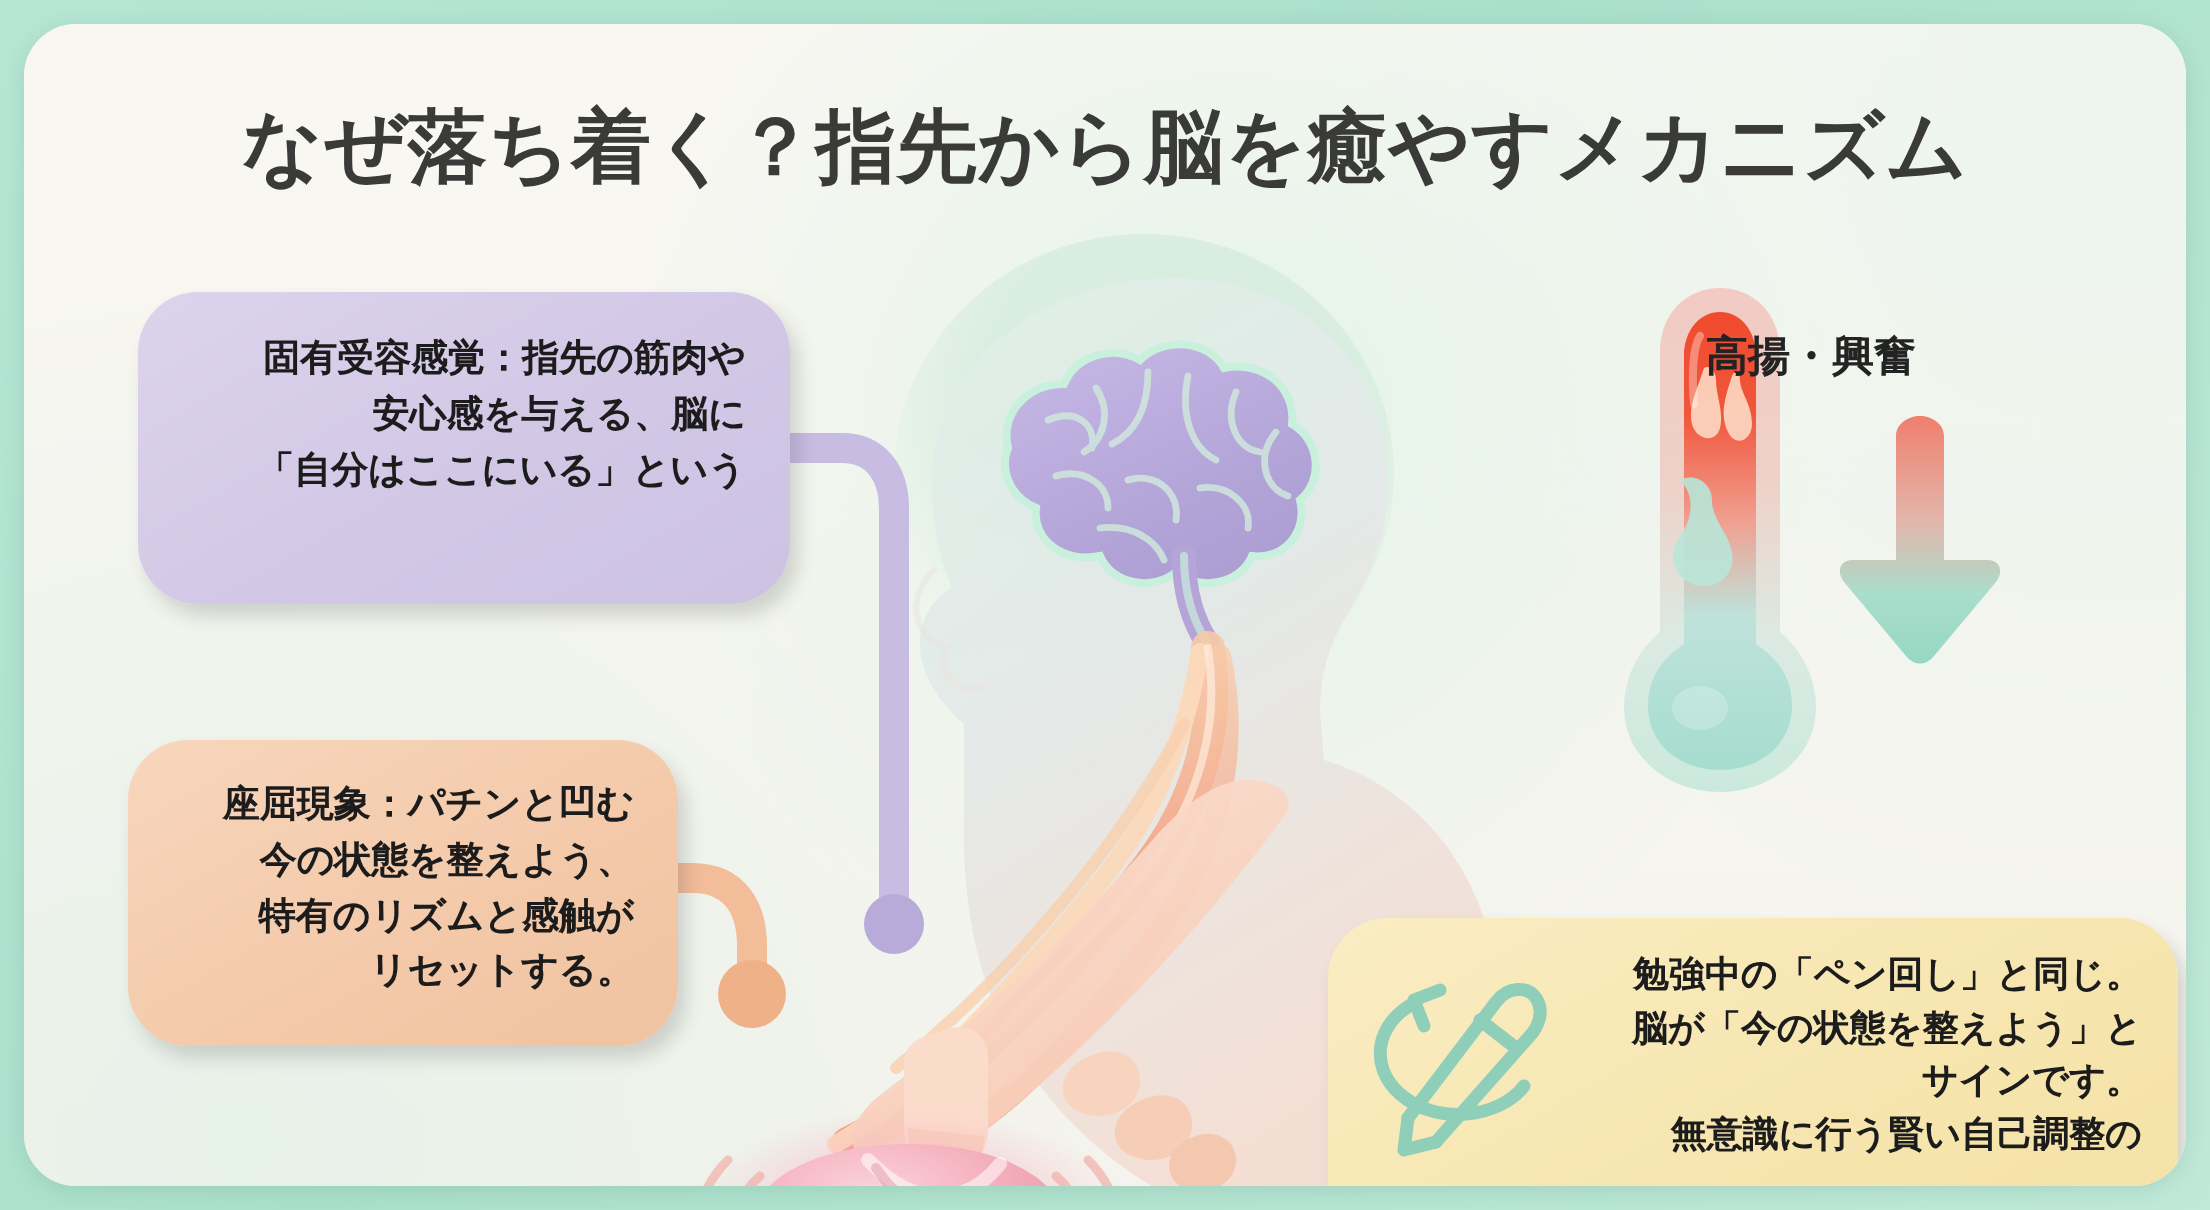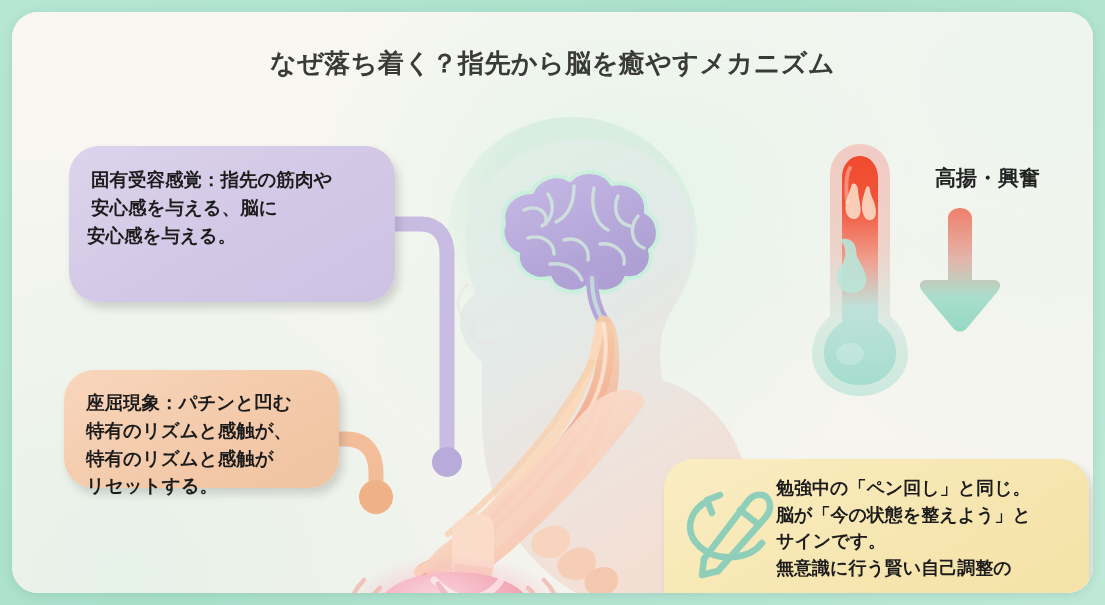--- a/index.html
+++ b/index.html
@@ -47,52 +47,53 @@
     pointer-events: none;
   }
 
   
   #title {
     position: absolute;
     left: 0;
     top: 34px;
     width: 1081px;
     text-align: center;
-    font-size: 26px;
+    font-size: 40px;
     font-weight: bold;
     letter-spacing: 0.5px;
     color: #3a3a38;
     white-space: nowrap;
   }
 
   
   .callout {
     position: absolute;
     border-radius: 30px;
     box-sizing: border-box;
     color: #1c1c1c;
     font-size: 18.5px;
     line-height: 1.5;
     font-weight: bold;
     padding: 18px 22px;
     box-shadow: 4px 6px 9px rgba(70, 70, 70, 0.20);
+    text-align: right;
   }
   #callout-proprioception {
     left: 57px;
     top: 134px;
     width: 326px;
     height: 156px;
     background: linear-gradient(150deg, #dcd3ec 0%, #d2c8e6 55%, #cdc2e2 100%);
     padding-top: 20px;
   }
   #callout-buckling {
     left: 52px;
     top: 358px;
     width: 275px;
-    height: 118px;
+    height: 153px;
     background: linear-gradient(150deg, #f8d6bc 0%, #f3c9a9 60%, #f0c3a1 100%);
     padding-top: 19px;
   }
   #callout-penspin {
     left: 652px;
     top: 447px;
     width: 425px;
     height: 166px;
     background: linear-gradient(150deg, #faedc3 0%, #f6e5ae 60%, #f4e2a6 100%);
     border-radius: 30px 30px 20px 20px;
@@ -123,21 +124,21 @@
   
   #thermometer { position: absolute; left: 798px; top: 128px; width: 100px; height: 260px; }
   #down-arrow { position: absolute; left: 898px; top: 196px; width: 100px; height: 130px; }
   .thermo-label {
     position: absolute;
     font-size: 21px;
     font-weight: bold;
     color: #232323;
     white-space: nowrap;
   }
-  #label-high { left: 923px; top: 152px; }
+  #label-high { left: 841px; top: 152px; }
   #label-calm { left: 893px; top: 352px; }
 </style>
 </head>
 <body>
 
 <div id="stage">
   <div id="card">
     <div class="card-wash"></div>
 
     <div id="title">なぜ落ち着く？指先から脳を癒やすメカニズム</div>
@@ -288,26 +289,26 @@
     </svg>
 
     <svg class="connector" id="connector-orange" viewBox="0 0 110 100">
       <path d="M 2 12 L 34 12 C 56 12 64 28 64 46 L 64 62" fill="none" stroke="#f3bd9a" stroke-width="15" stroke-linecap="round"></path>
       <circle cx="64" cy="70" r="17" fill="#eeb188"></circle>
     </svg>
 
     <div class="callout" id="callout-proprioception">
       <span class="line">固有受容感覚：指先の筋肉や</span>
       <span class="line">安心感を与える、脳に</span>
-      <span class="line">安心感を与える。</span>
+      <span class="line">「自分はここにいる」という</span>
     </div>
 
     <div class="callout" id="callout-buckling">
       <span class="line">座屈現象：パチンと凹む</span>
-      <span class="line">特有のリズムと感触が、</span>
+      <span class="line">今の状態を整えよう、</span>
       <span class="line">特有のリズムと感触が</span>
       <span class="line">リセットする。</span>
     </div>
 
     <div class="callout" id="callout-penspin">
       <svg id="penspin-icon" viewBox="0 0 96 104">
         <g fill="none" stroke="#8fcfba" stroke-width="6.5" stroke-linecap="round" stroke-linejoin="round">
 
           <path d="M 26 82 L 70 24 C 76 16 86 16 90 22 C 94 28 92 36 86 42 L 40 94"></path>
           <path d="M 62 33 L 80 47"></path>

